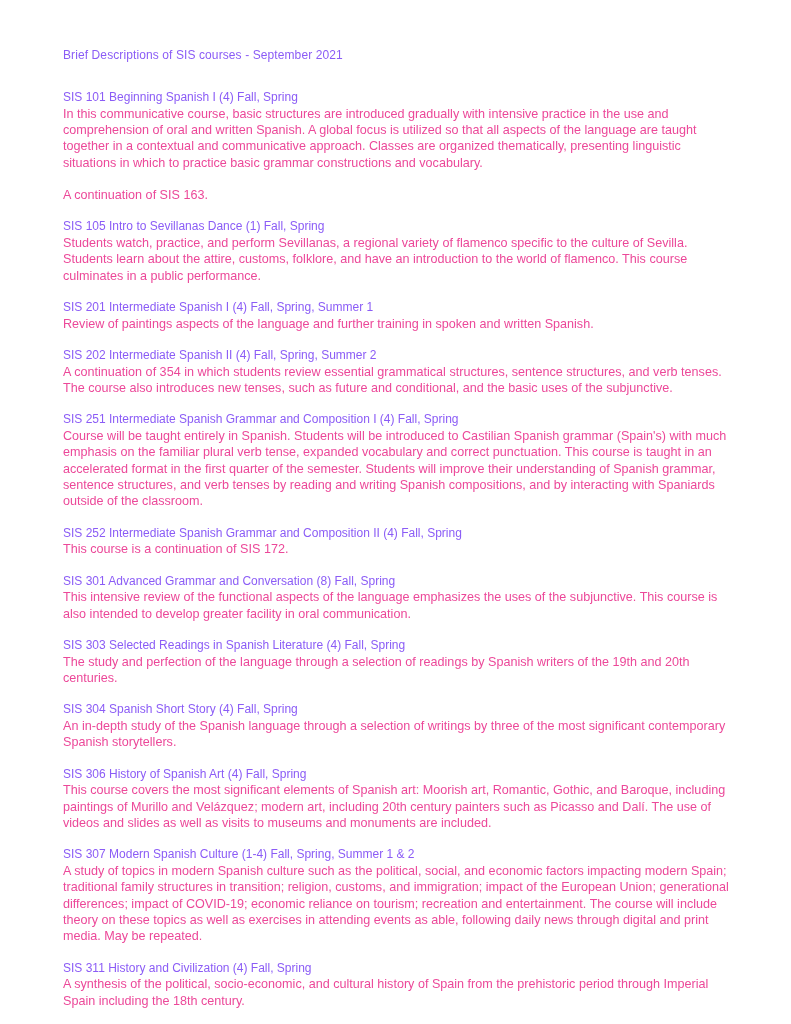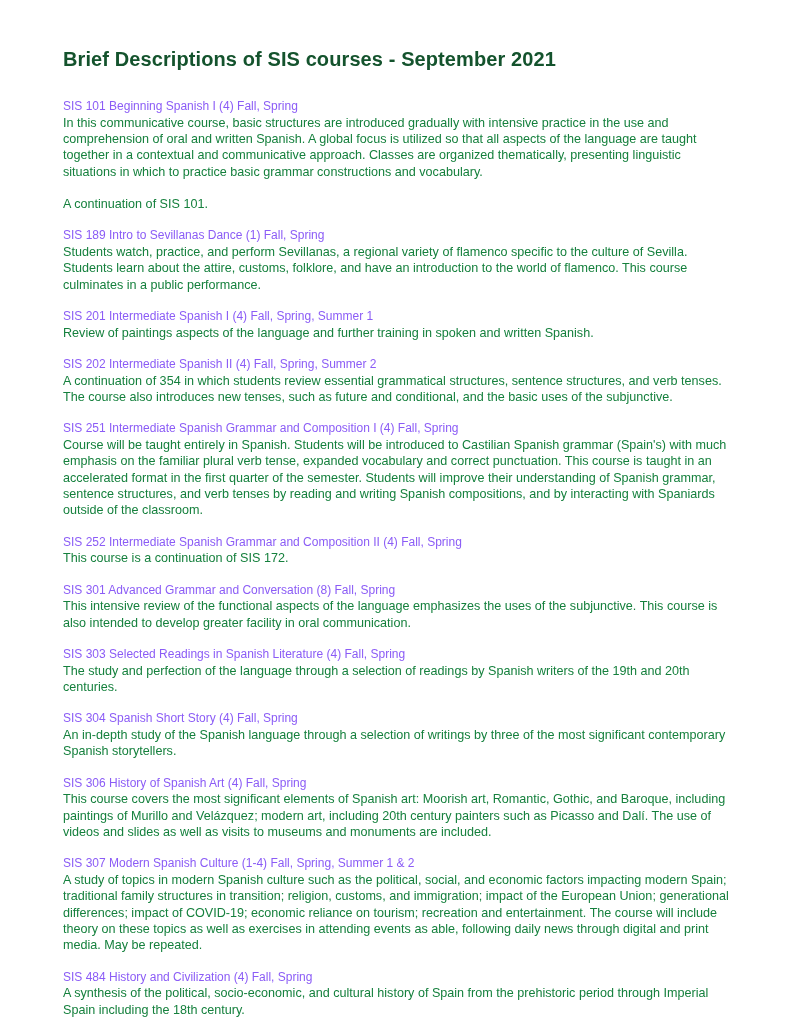--- a/index.html
+++ b/index.html
@@ -15,63 +15,63 @@
     overflow: hidden;
   }
   .page {
     box-sizing: border-box;
     width: 791px;
     height: 1024px;
     padding: 48px 58px 20px 63px;
     background: #ffffff;
   }
   .doc-title {
-    font-size: 20px;
-    font-weight: bold;
+    font-size: 12px;
+    font-weight: normal;
     letter-spacing: 0.1px;
     margin: 0 0 28px 0;
-    color: #14532d;
+    color: #8b5cf6;
   }
   .course-block {
     margin: 0 0 16px 0;
     max-width: 672px;
   }
   .course-heading {
     font-size: 12px;
     font-weight: normal;
     line-height: 1.3;
     margin: 0;
     color: #8b5cf6;
   }
   .course-desc {
     font-size: 12.6px;
     font-weight: normal;
     line-height: 1.3;
     margin: 0;
-    color: #15803d;
+    color: #ec4899;
   }
 </style>
 </head>
 <body>
 
 <div class="page">
   <h1 class="doc-title">Brief Descriptions of SIS courses - September 2021</h1>
 
   <div id="course-list">
   <section class="course-block">
     <p class="course-heading">SIS 101 Beginning Spanish I (4) Fall, Spring</p>
     <p class="course-desc">In this communicative course, basic structures are introduced gradually with intensive practice in the use and comprehension of oral and written Spanish. A global focus is utilized so that all aspects of the language are taught together in a contextual and communicative approach. Classes are organized thematically, presenting linguistic situations in which to practice basic grammar constructions and vocabulary.</p>
   </section>
 
   <section class="course-block">
-    <p class="course-desc">A continuation of SIS 101.</p>
+    <p class="course-desc">A continuation of SIS 163.</p>
   </section>
 
   <section class="course-block">
-    <p class="course-heading">SIS 189 Intro to Sevillanas Dance (1) Fall, Spring</p>
+    <p class="course-heading">SIS 105 Intro to Sevillanas Dance (1) Fall, Spring</p>
     <p class="course-desc">Students watch, practice, and perform Sevillanas, a regional variety of flamenco specific to the culture of Sevilla.  Students learn about the attire, customs, folklore, and have an introduction to the world of flamenco. This course culminates in a public performance.</p>
   </section>
 
   <section class="course-block">
     <p class="course-heading">SIS 201 Intermediate Spanish I (4) Fall, Spring, Summer 1</p>
     <p class="course-desc">Review of paintings aspects of the language and further training in spoken and written Spanish.</p>
   </section>
 
   <section class="course-block">
     <p class="course-heading">SIS 202 Intermediate Spanish II (4) Fall, Spring, Summer 2</p>
@@ -107,17 +107,17 @@
     <p class="course-heading">SIS 306 History of Spanish Art (4) Fall, Spring</p>
     <p class="course-desc">This course covers the most significant elements of Spanish art: Moorish art, Romantic, Gothic, and Baroque, including paintings of Murillo and Velázquez; modern art, including 20th century painters such as Picasso and Dalí. The use of videos and slides as well as visits to museums and monuments are included.</p>
   </section>
 
   <section class="course-block">
     <p class="course-heading">SIS 307 Modern Spanish Culture (1-4) Fall, Spring, Summer 1 &amp; 2</p>
     <p class="course-desc">A study of topics in modern Spanish culture such as the political, social, and economic factors impacting modern Spain; traditional family structures in transition; religion, customs, and immigration; impact of the European Union; generational differences; impact of COVID-19; economic reliance on tourism; recreation and entertainment. The course will include theory on these topics as well as exercises in attending events as able, following daily news through digital and print media. May be repeated.</p>
   </section>
 
   <section class="course-block">
-    <p class="course-heading">SIS 484 History and Civilization (4) Fall, Spring</p>
+    <p class="course-heading">SIS 311 History and Civilization (4) Fall, Spring</p>
     <p class="course-desc">A synthesis of the political, socio-economic, and cultural history of Spain from the prehistoric period through Imperial Spain including the 18th century.</p>
   </section>
 </div>
 </div>
 
 </body></html>

